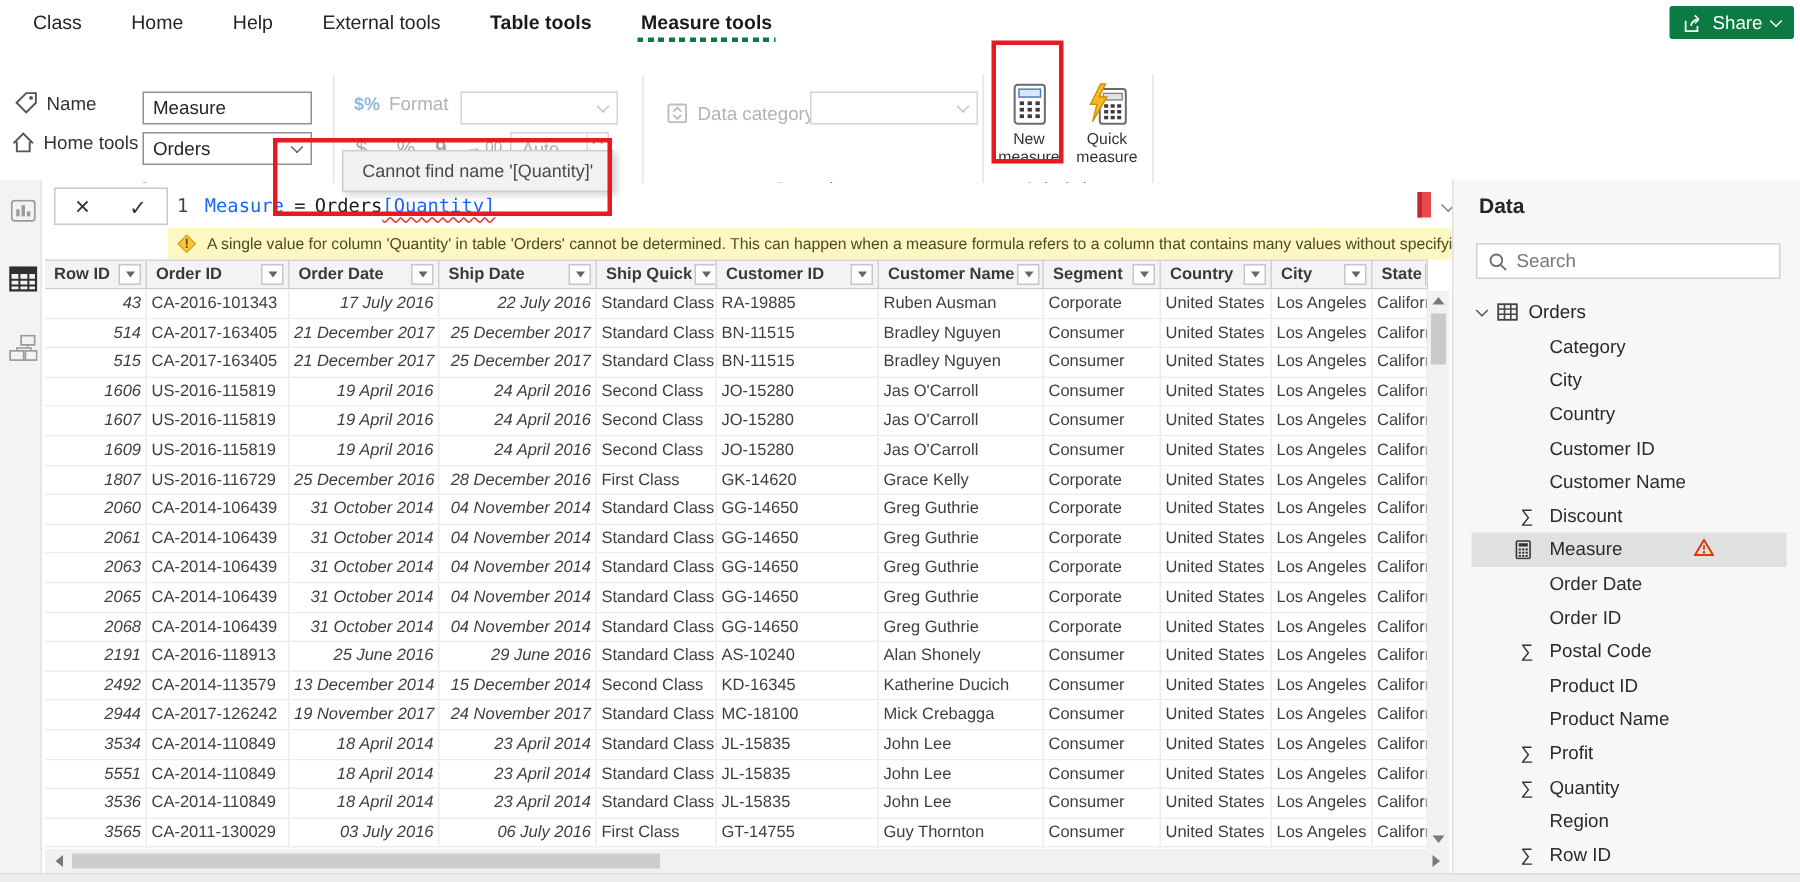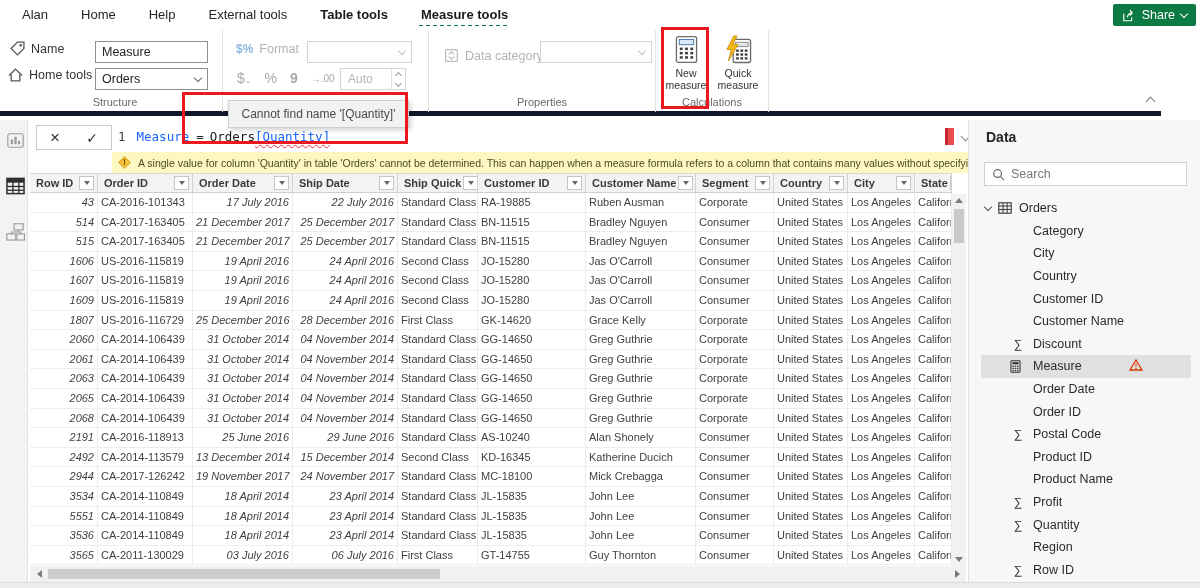--- a/index.html
+++ b/index.html
@@ -11,21 +11,21 @@
   
   .tabbar { position:absolute; left:0; top:0; width:1200px; height:30px; background:#fff; display:flex; align-items:center; padding-left:22px; }
   .tab { margin-right:33px; font-size:13px; color:#252525; height:30px; line-height:30px; position:relative; cursor:default; white-space:nowrap; }
   .tab.ctx { font-weight:700; color:#1a1a1a; }
   .tab.active::after { content:""; position:absolute; left:-2px; right:-2px; bottom:2px; height:3px;
     background:repeating-linear-gradient(90deg,#0c7a43 0 4px,transparent 4px 7px); }
   .share-btn { position:absolute; top:4px; right:4px; height:22px; padding:0 9px; background:#0c7a43; color:#fff;
     display:flex; align-items:center; gap:6px; font-size:12.5px; border-radius:2px; }
   .share-chev { width:6px; height:6px; border-right:1.4px solid #fff; border-bottom:1.4px solid #fff; transform:rotate(45deg); margin-top:-3px; }
   
-  .ribbon { position:absolute; left:0; top:26px; width:1161px; height:90px; background:#fff; border-bottom:5px solid #0f172a; }
+  .ribbon { position:absolute; left:0; top:46px; width:1161px; height:90px; background:#fff; border-bottom:1px solid #0f172a; }
   .vsep { position:absolute; top:4px; height:82px; width:1px; background:#e4e4e4; }
   .grp-label { position:absolute; bottom:3px; font-size:11px; color:#6a6a6a; text-align:center; }
   .rb-label { font-size:12.5px; color:#333; }
   .rb-label.dis { color:#b3b3b3; }
   .rb-item { position:absolute; display:flex; align-items:center; gap:6px; }
   .input-box { width:113px; height:22px; border:1px solid #8f8f8f; font-size:12.5px; padding:0 6px; font-family:inherit; color:#252525; background:#fff; }
   .select-box { width:113px; height:22px; border:1px solid #8f8f8f; display:flex; align-items:center; justify-content:space-between; padding:0 6px; font-size:12.5px; background:#fff; }
   .select-box.dis { border-color:#d4d4d4; }
   .chev-dn { width:6px; height:6px; border-right:1.3px solid #666; border-bottom:1.3px solid #666; transform:rotate(45deg); margin-top:-3px; flex:none; }
   .chev-dn.dis { border-color:#c0c0c0; }
@@ -107,21 +107,21 @@
   .anno { position:absolute; border:3px solid #e8191f; z-index:40; pointer-events:none; }
   .anno-1 { left:182px; top:92px; width:226px; height:52px; }
   .anno-2 { left:661px; top:27px; width:48px; height:82px; }
   svg { display:block; }
 </style>
 </head>
 <body>
 
 <div class="tabbar">
   <div id="tabs" style="display:flex">
-      <div class="tab">Alan</div>
+      <div class="tab">Class</div>
       <div class="tab">Home</div>
       <div class="tab">Help</div>
       <div class="tab">External tools</div>
       <div class="tab ctx">Table tools</div>
       <div class="tab ctx active">Measure tools</div>
     </div>
 </div>
 <div class="share-btn">
   <span>
     <svg width="14" height="13" viewBox="0 0 16 14">

